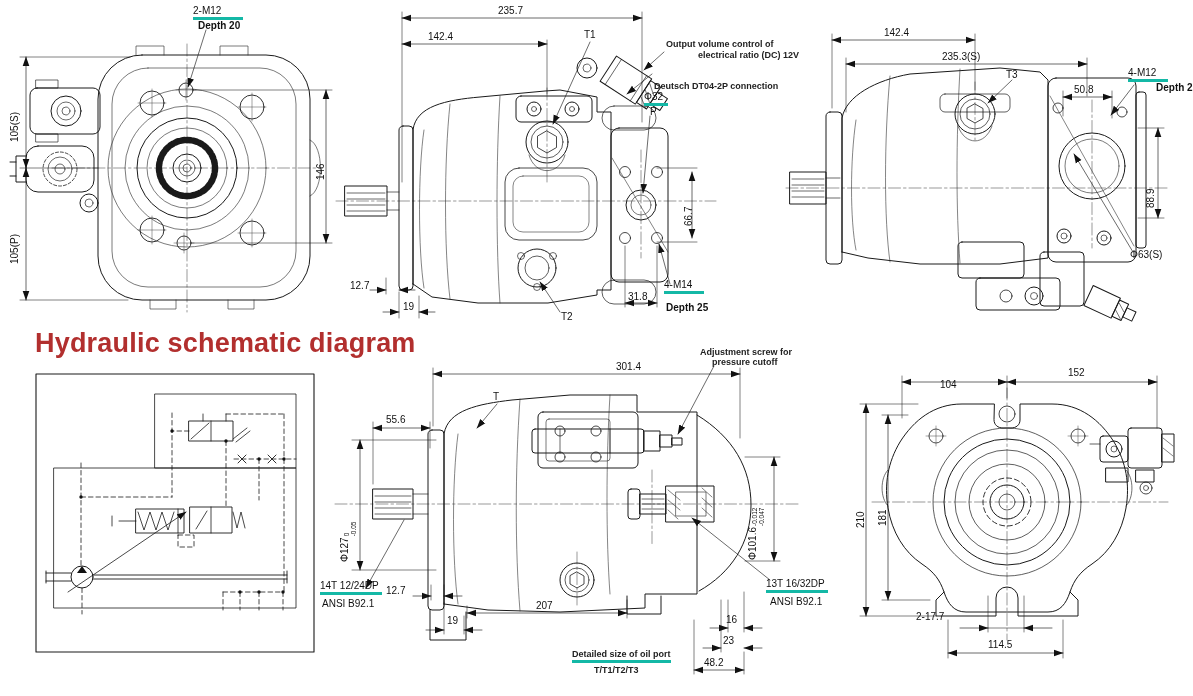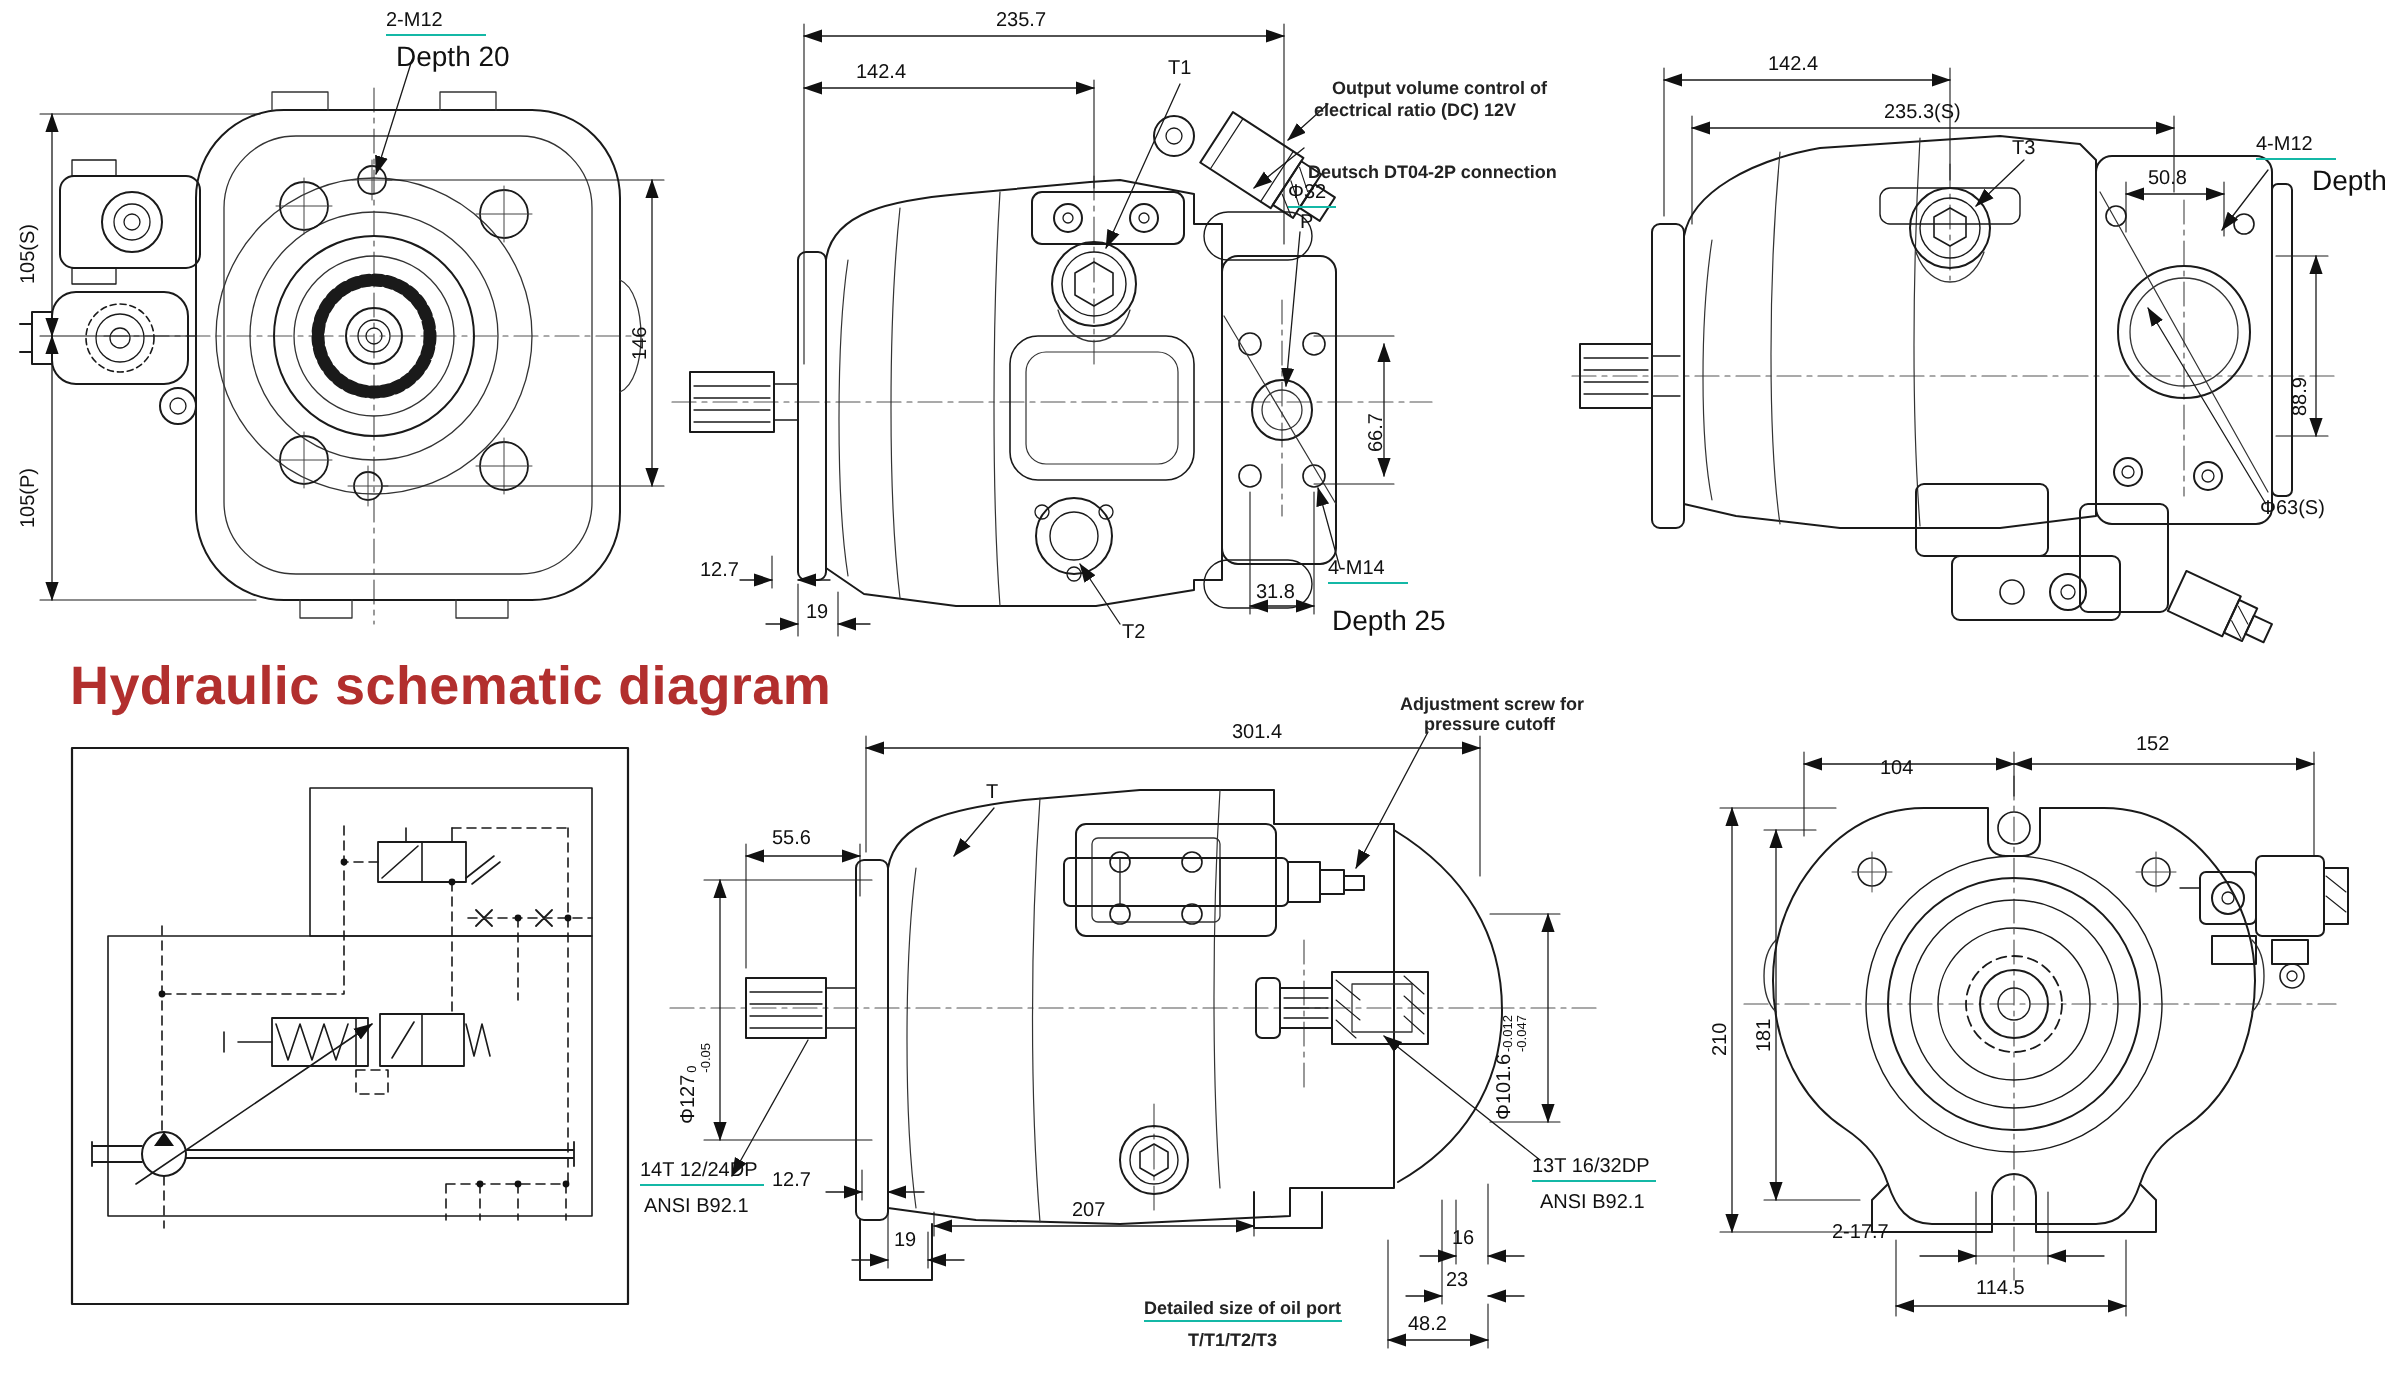--- a/index.html
+++ b/index.html
@@ -1,23 +1,23 @@
 <!DOCTYPE html>
 <html><head>
 <meta charset="utf-8">
 <style>
   html,body{margin:0;padding:0;background:#fff;}
   #canvas{position:relative;width:1193px;height:696px;background:#fff;overflow:hidden;
           font-family:"Liberation Sans","DejaVu Sans",sans-serif;color:#111;}
   #art{position:absolute;left:0;top:0;}
   .lbl{position:absolute;font-size:10px;line-height:1;white-space:nowrap;color:#111;}
-  .sm{font-size:14px;}
+  .sm{font-size:10px;font-weight:bold;}
   .nt{font-size:9px;font-weight:bold;color:#222;}
   .rot{transform:rotate(-90deg);transform-origin:0 0;}
-  .ul{display:inline-block;border-bottom:1px solid #14b8a6;padding-bottom:1px;}
+  .ul{display:inline-block;border-bottom:3px solid #14b8a6;padding-bottom:1px;}
   .stk{display:inline-flex;flex-direction:column;font-size:6.5px;line-height:6.5px;margin-left:1px;vertical-align:-1px;}
   .title{position:absolute;left:35px;top:328px;font-size:27px;font-weight:bold;color:#b22f2e;letter-spacing:.2px;}
   .schlbl{font-size:9px;}
 </style>
 </head>
 <body>
 
 <div id="canvas">
 
 <svg id="art" width="1193" height="696" viewBox="0 0 1193 696" stroke="#1a1a1a" fill="none" stroke-width="1" stroke-linejoin="round" stroke-linecap="round">
@@ -322,21 +322,21 @@
 <span class="lbl ul" style="left:193px;top:6px;min-width:50px;">2-M12</span>
 <span class="lbl sm" style="left:198px;top:21px;">Depth 20</span>
 <span class="lbl rot" style="left:10px;top:142px;">105(S)</span>
 <span class="lbl rot" style="left:10px;top:264px;">105(P)</span>
 <span class="lbl rot" style="left:316px;top:180px;">146</span>
 
 <span class="lbl" style="left:498px;top:6px;">235.7</span>
 <span class="lbl" style="left:428px;top:32px;">142.4</span>
 <span class="lbl" style="left:584px;top:30px;">T1</span>
 <span class="lbl nt" style="left:666px;top:40px;">Output volume control of</span>
-<span class="lbl nt" style="left:657px;top:51px;">electrical ratio (DC) 12V</span>
+<span class="lbl nt" style="left:698px;top:51px;">electrical ratio (DC) 12V</span>
 <span class="lbl nt" style="left:654px;top:69px;margin-top:13px;">Deutsch DT04-2P connection</span>
 <span class="lbl ul" style="left:644px;top:92px;min-width:24px;">Φ32</span>
 <span class="lbl" style="left:650px;top:107px;">P</span>
 <span class="lbl rot" style="left:684px;top:226px;">66.7</span>
 <span class="lbl" style="left:350px;top:281px;">12.7</span>
 <span class="lbl" style="left:403px;top:302px;">19</span>
 <span class="lbl" style="left:628px;top:292px;">31.8</span>
 <span class="lbl ul" style="left:664px;top:280px;min-width:40px;">4-M14</span>
 <span class="lbl sm" style="left:666px;top:303px;">Depth 25</span>
 <span class="lbl" style="left:561px;top:312px;">T2</span>

